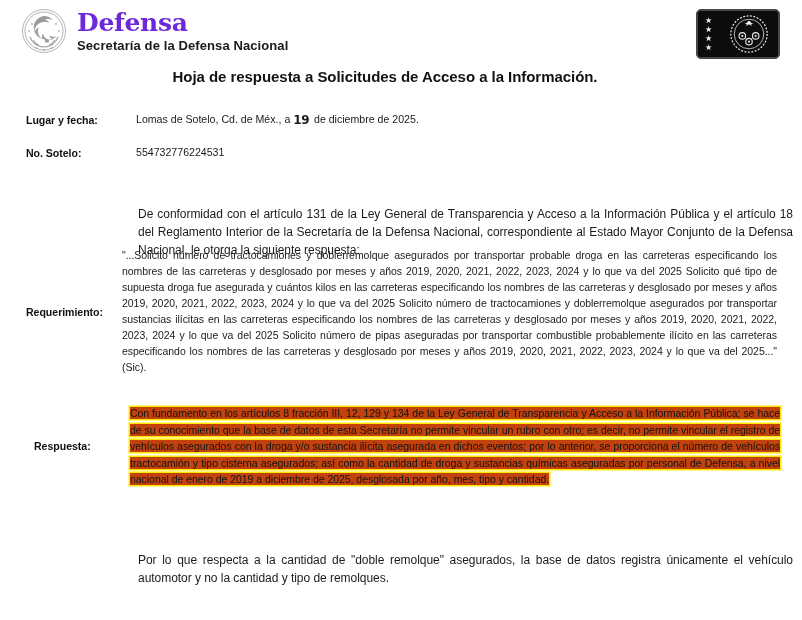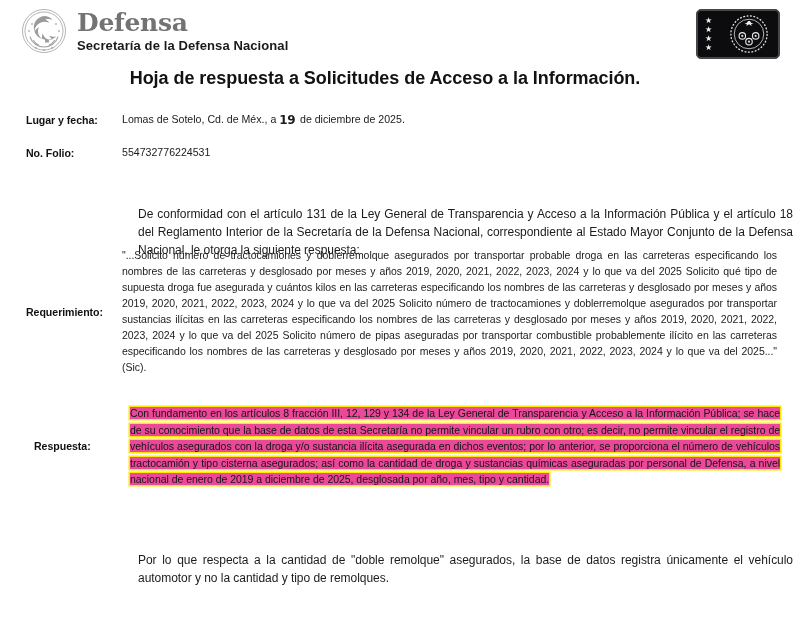--- a/index.html
+++ b/index.html
@@ -48,21 +48,21 @@
     flex-direction: column;
     justify-content: center;
     padding-top: 1px;
   }
   .brand-title {
     font-family: "DejaVu Serif", serif;
     font-size: 25px;
     font-weight: 700;
     line-height: 1.02;
     letter-spacing: -0.3px;
-    color: #737373;
+    color: #6d28d9;
   }
   .brand-sub {
     font-size: 13px;
     font-weight: 700;
     line-height: 1.1;
     letter-spacing: 0.1px;
     color: #1a1a1a;
     margin-top: 3px;
   }
 
@@ -103,21 +103,21 @@
     justify-content: center;
   }
 
   
   .doc-title {
     position: absolute;
     top: 68px;
     left: 0;
     width: 770px;
     text-align: center;
-    font-size: 18px;
+    font-size: 15px;
     font-weight: 700;
     letter-spacing: -0.05px;
     color: #121212;
   }
 
   
   .row {
     position: absolute;
     display: flex;
     align-items: center;
@@ -129,20 +129,21 @@
     font-weight: 700;
     color: #111111;
     letter-spacing: -0.05px;
     padding-left: 26px;
     box-sizing: border-box;
   }
   .value {
     font-size: 10.6px;
     line-height: 1.32;
     color: #1b1b1b;
+    margin-left: 14px;
   }
 
   .row-lugar { top: 112px; left: 0; width: 780px; }
   .row-folio { top: 146px; left: 0; width: 780px; }
   .row-req   { top: 248px; left: 0; width: 790px; }
   .row-resp  { top: 405px; left: 8px; width: 790px; }
 
   .handwritten {
     font-family: "DejaVu Sans", sans-serif;
     font-weight: 700;
@@ -179,21 +180,21 @@
 
   .resp-body {
     width: 650px;
     font-size: 10.5px;
     line-height: 1.58;
     text-align: justify;
     color: #141414;
     letter-spacing: -0.04px;
   }
   .resp-body .hl {
-    background: #ec4899;
+    background: #c2410c;
     box-shadow: 0 0 0 1.5px #ffe800;
     box-decoration-break: clone;
     -webkit-box-decoration-break: clone;
   }
 </style>
 </head>
 <body>
 
 <div class="header">
 
@@ -261,21 +262,21 @@
 <div class="doc-title">Hoja de respuesta a Solicitudes de Acceso a la Información.</div>
 
 <div class="row row-lugar">
   <div class="label">Lugar y fecha:</div>
   <div class="value">
     <span>Lomas de Sotelo, Cd. de Méx., a</span><span class="handwritten">19</span><span>de diciembre de 2025.</span>
   </div>
 </div>
 
 <div class="row row-folio">
-  <div class="label">No. Folio:</div>
+  <div class="label">No. Sotelo:</div>
   <div class="value">554732776224531</div>
 </div>
 
 <div class="para para-intro">De conformidad con el artículo 131 de la Ley General de Transparencia y Acceso a la Información Pública y el artículo 18 del Reglamento Interior de la Secretaría de la Defensa Nacional, correspondiente al Estado Mayor Conjunto de la Defensa Nacional, le otorga la siguiente respuesta:</div>
 
 <div class="row row-req">
   <div class="label">Requerimiento:</div>
   <div class="req-body">"...Solicito número de tractocamiones y doblerremolque asegurados por transportar probable droga en las carreteras especificando los nombres de las carreteras y desglosado por meses y años 2019, 2020, 2021, 2022, 2023, 2024 y lo que va del 2025 Solicito qué tipo de supuesta droga fue asegurada y cuántos kilos en las carreteras especificando los nombres de las carreteras y desglosado por meses y años 2019, 2020, 2021, 2022, 2023, 2024 y lo que va del 2025 Solicito número de tractocamiones y doblerremolque asegurados por transportar sustancias ilícitas en las carreteras especificando los nombres de las carreteras y desglosado por meses y años 2019, 2020, 2021, 2022, 2023, 2024 y lo que va del 2025 Solicito número de pipas aseguradas por transportar combustible probablemente ilícito en las carreteras especificando los nombres de las carreteras y desglosado por meses y años 2019, 2020, 2021, 2022, 2023, 2024 y lo que va del 2025..." (Sic).</div>
 </div>
 

